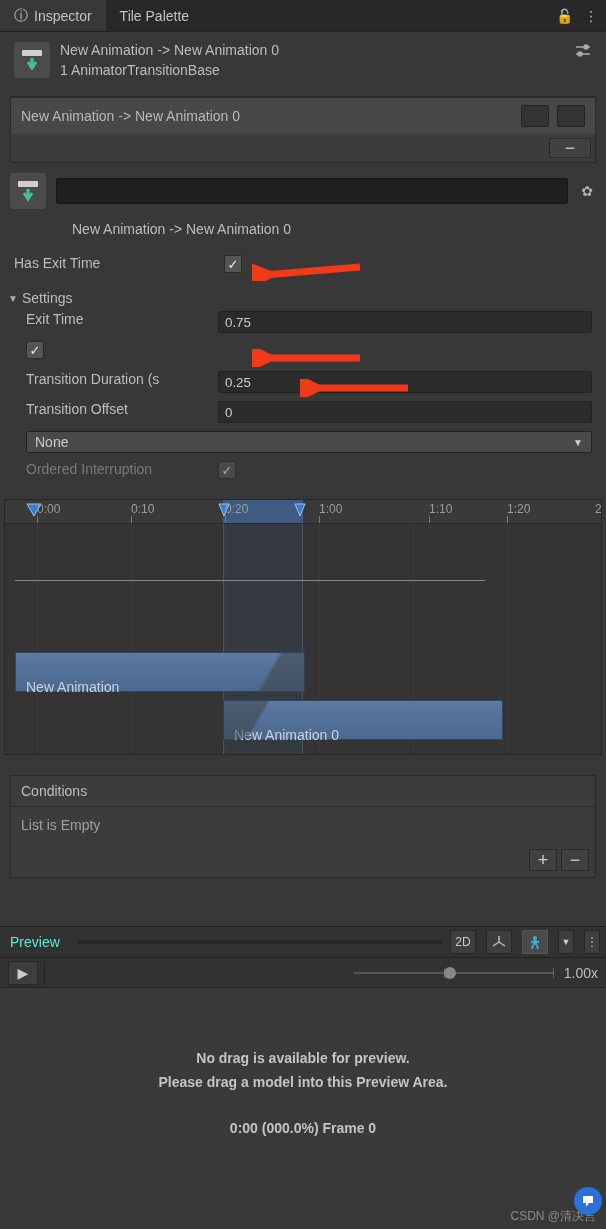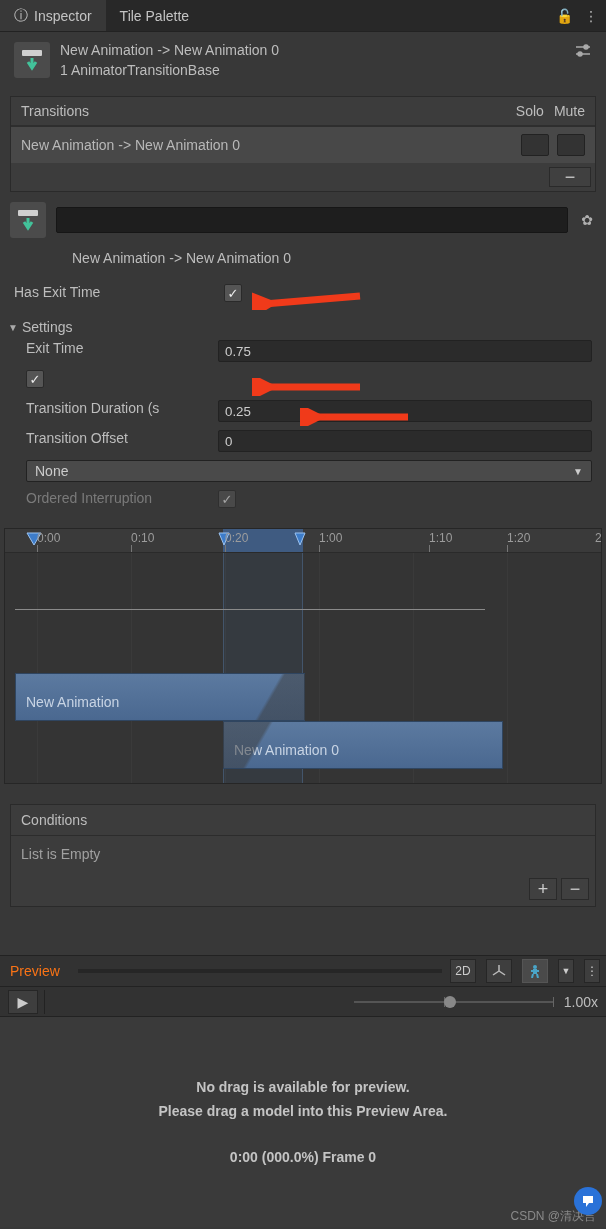--- a/index.html
+++ b/index.html
@@ -57,37 +57,37 @@
 .tick { position: absolute; top: 2px; font-size: 12px; color: #9c9c9c; }
 .tick .bar { position: absolute; left: 0; top: 14px; width: 1px; height: 8px; background: #777; }
 .bluespan { position: absolute; left: 218px; top: 0; width: 80px; height: 24px; background: rgba(66,106,160,0.7); }
 .marker { position: absolute; top: 2px; }
 .marker svg { display: block; }
 .tracks { position: relative; height: 230px; }
 .grid { position: absolute; inset: 0; }
 .gridv { position: absolute; top: 0; bottom: 0; width: 1px; background: #3a3a3a; }
 .hline { position: absolute; left: 10px; right: 0; height: 1px; background: #8a8a8a; top: 56px; width: 470px; }
 .bluevband { position: absolute; left: 218px; top: 0; width: 80px; bottom: 0; background: rgba(66,106,160,0.12); border-left: 1px solid rgba(100,150,210,0.3); border-right: 1px solid rgba(100,150,210,0.3); }
-.clip { position: absolute; height: 48px; background: linear-gradient(#5c7aa0,#4a6890); border: 1px solid #2f4560; color: #c8d4e4; padding: 20px 10px 0 10px; font-size: 14px; }
+.clip { position: absolute; height: 40px; background: linear-gradient(#5c7aa0,#4a6890); border: 1px solid #2f4560; color: #c8d4e4; padding: 26px 10px 0 10px; font-size: 14px; }
 .clip.a { left: 10px; width: 290px; bottom: 62px; }
 .clip.a::after { content:''; position:absolute; right:-1px; top:0; bottom:0; width:70px; background: linear-gradient(120deg, transparent 48%, rgba(60,60,60,0.5) 52%); }
 .clip.b { left: 218px; width: 280px; bottom: 14px; }
 .clip.b::before { content:''; position:absolute; left:-1px; top:0; bottom:0; width:70px; background: linear-gradient(300deg, transparent 48%, rgba(60,60,60,0.5) 52%); }
 
 
 .cond { margin: 20px 10px 0 10px; background: #3c3c3c; border: 1px solid #2a2a2a; }
 .cond-head { padding: 7px 10px; border-bottom: 1px solid #2c2c2c; color: #bdbdbd; }
 .cond-body { padding: 10px; color: #a0a0a0; }
 .cond-foot { display: flex; justify-content: flex-end; gap: 4px; padding: 6px; }
 .cond-foot .btn { width: 28px; height: 22px; background: #404040; border: 1px solid #2a2a2a; color: #ccc; display: flex; align-items: center; justify-content: center; font-size: 18px; }
 
 
 .prevbar { margin-top: 48px; background: #323232; border-top: 1px solid #222; border-bottom: 1px solid #222; }
 .prevrow1 { display: flex; align-items: center; height: 30px; }
-.prevrow1 .plabel { padding: 0 10px; color: #f97316; }
+.prevrow1 .plabel { padding: 0 10px; color: #5eead4; }
 .prevrow1 .track { flex: 1; height: 4px; background: #262626; margin: 0 8px; }
 .prevtools { display: flex; gap: 10px; padding-right: 6px; }
 .toolbtn { width: 26px; height: 24px; background: #3e3e3e; border: 1px solid #262626; color: #ccc; font-size: 12px; display: flex; align-items: center; justify-content: center; }
 .toolbtn.active { background: #4a4a4a; border-color: #555; }
 .toolbtn.person { color: #4aa5c8; }
 .prevrow2 { display: flex; align-items: center; height: 30px; padding: 0 8px; border-top: 1px solid #222; }
 .playbtn { width: 30px; height: 24px; background: #3e3e3e; border: 1px solid #262626; color: #ccc; display: flex; align-items: center; justify-content: center; }
 .divv { width: 1px; height: 24px; background: #222; margin: 0 6px; }
 .slider { flex: 1; display: flex; align-items: center; margin-left: auto; max-width: 200px; }
 .sline { flex: 1; height: 2px; background: #555; position: relative; }
@@ -136,26 +136,20 @@
           <line x1="2" y1="5" x2="16" y2="5"></line>
           <circle cx="12" cy="5" r="2" fill="#aaa"></circle>
           <line x1="2" y1="12" x2="16" y2="12"></line>
           <circle cx="6" cy="12" r="2" fill="#aaa"></circle>
         </g>
       </svg>
   </span>
 </div>
 
 <div class="panel">
-  <div class="panel-head">
-    <span>Transitions</span>
-    <span class="spacer"></span>
-    <span style="margin-right:10px;">Solo</span>
-    <span>Mute</span>
-  </div>
   <div class="list-row">
     <span>New Animation -&gt; New Animation 0</span>
     <span class="spacer"></span>
     <div class="checkcell"></div>
     <div class="checkcell"></div>
   </div>
   <div class="panel-foot">
     <div class="footbtn">−</div>
   </div>
 </div>

